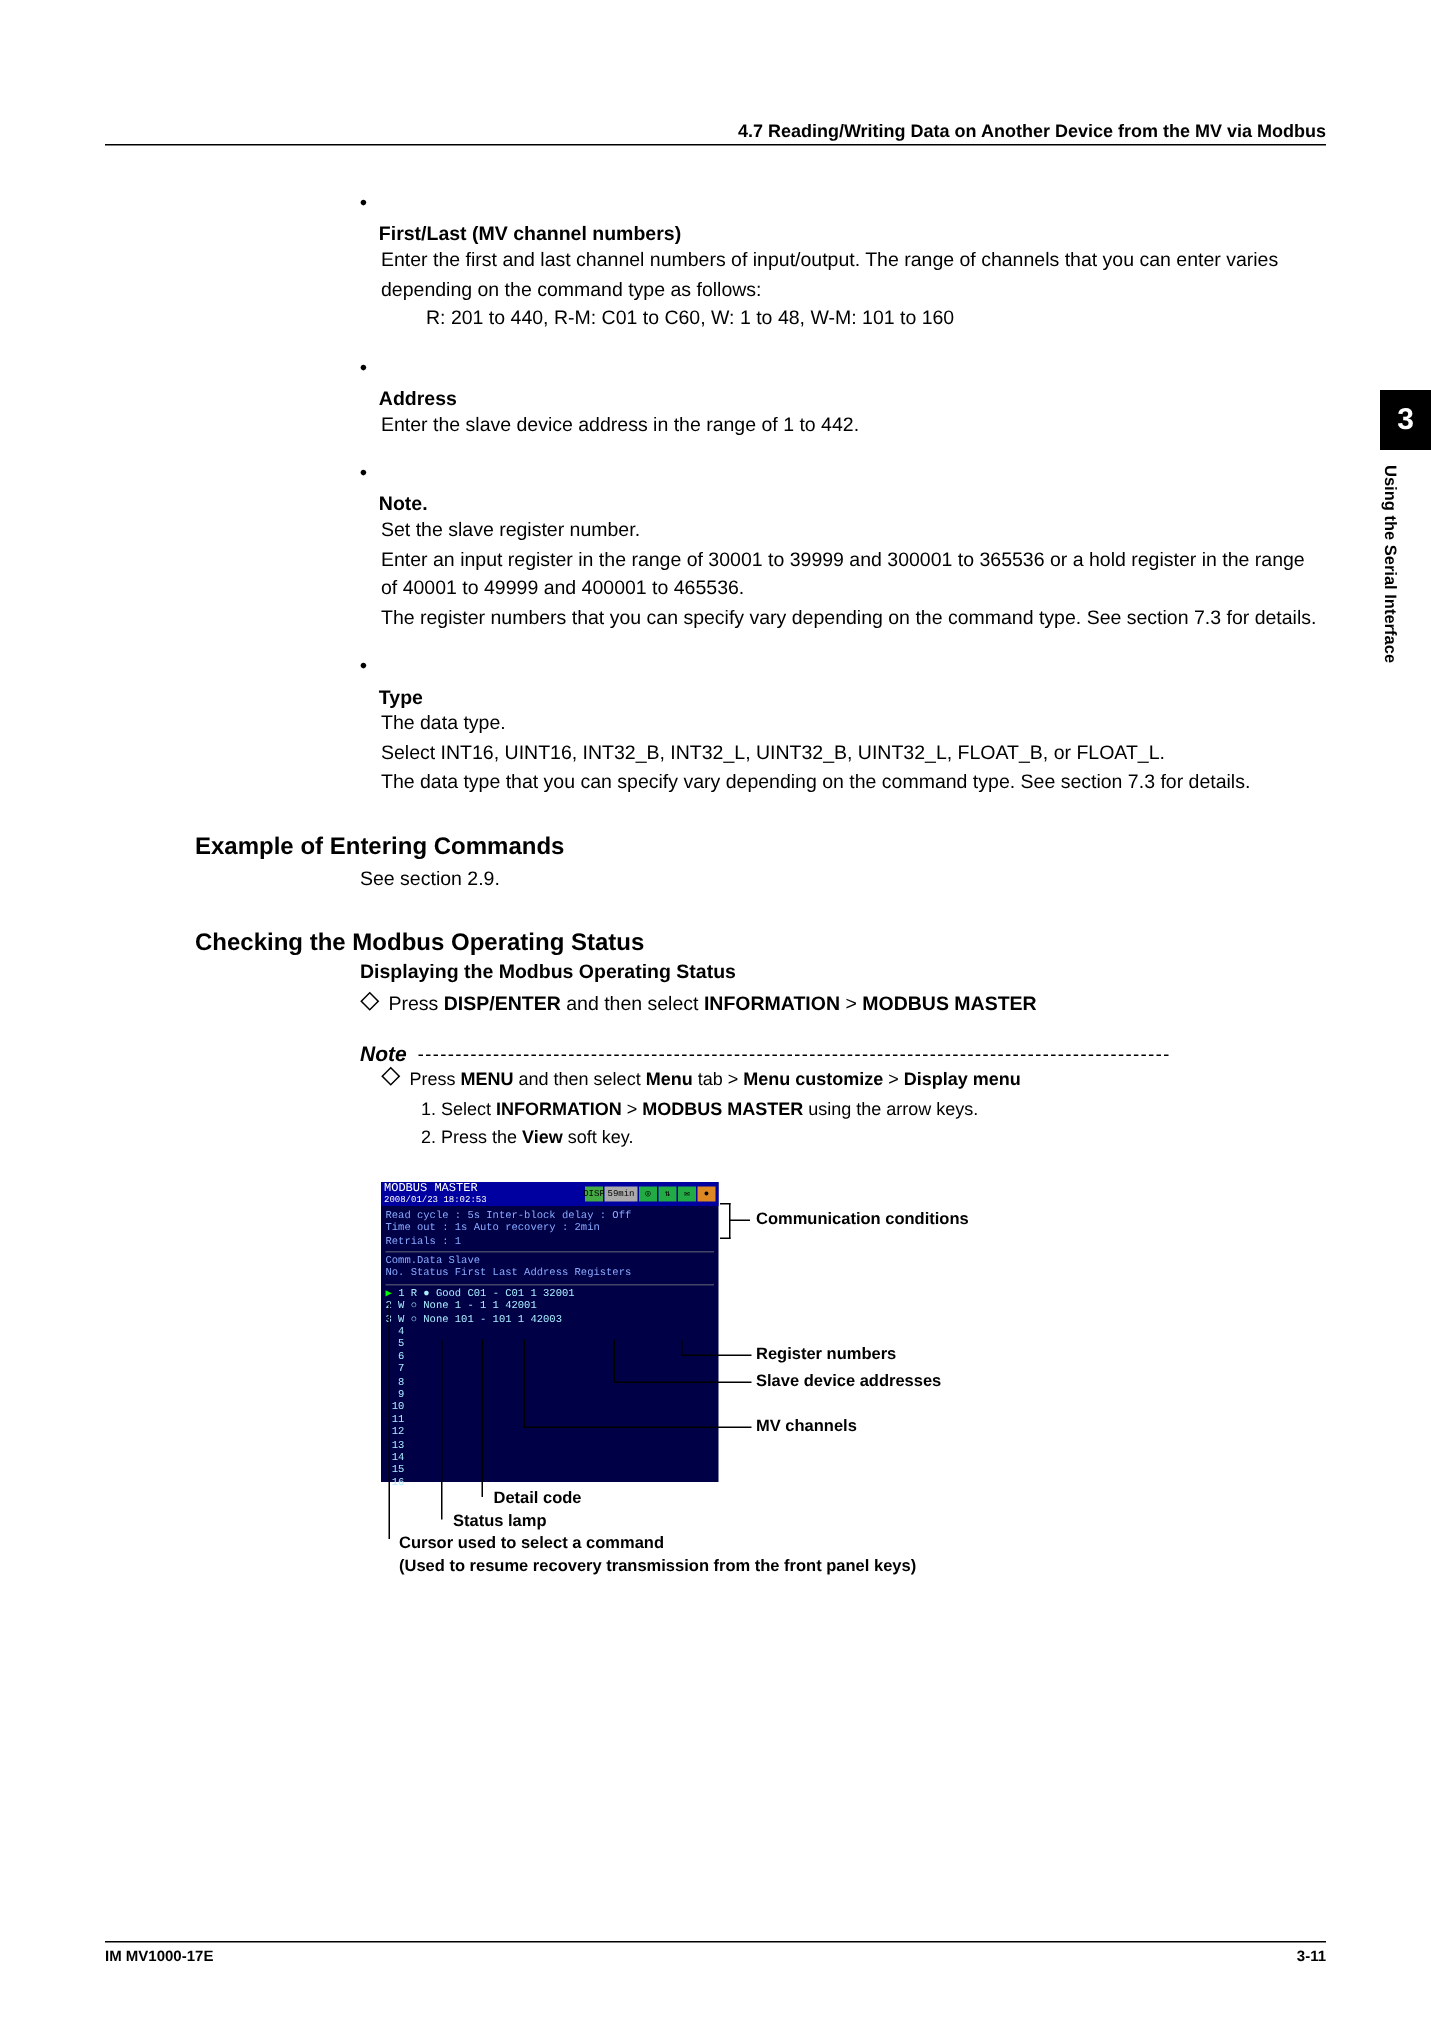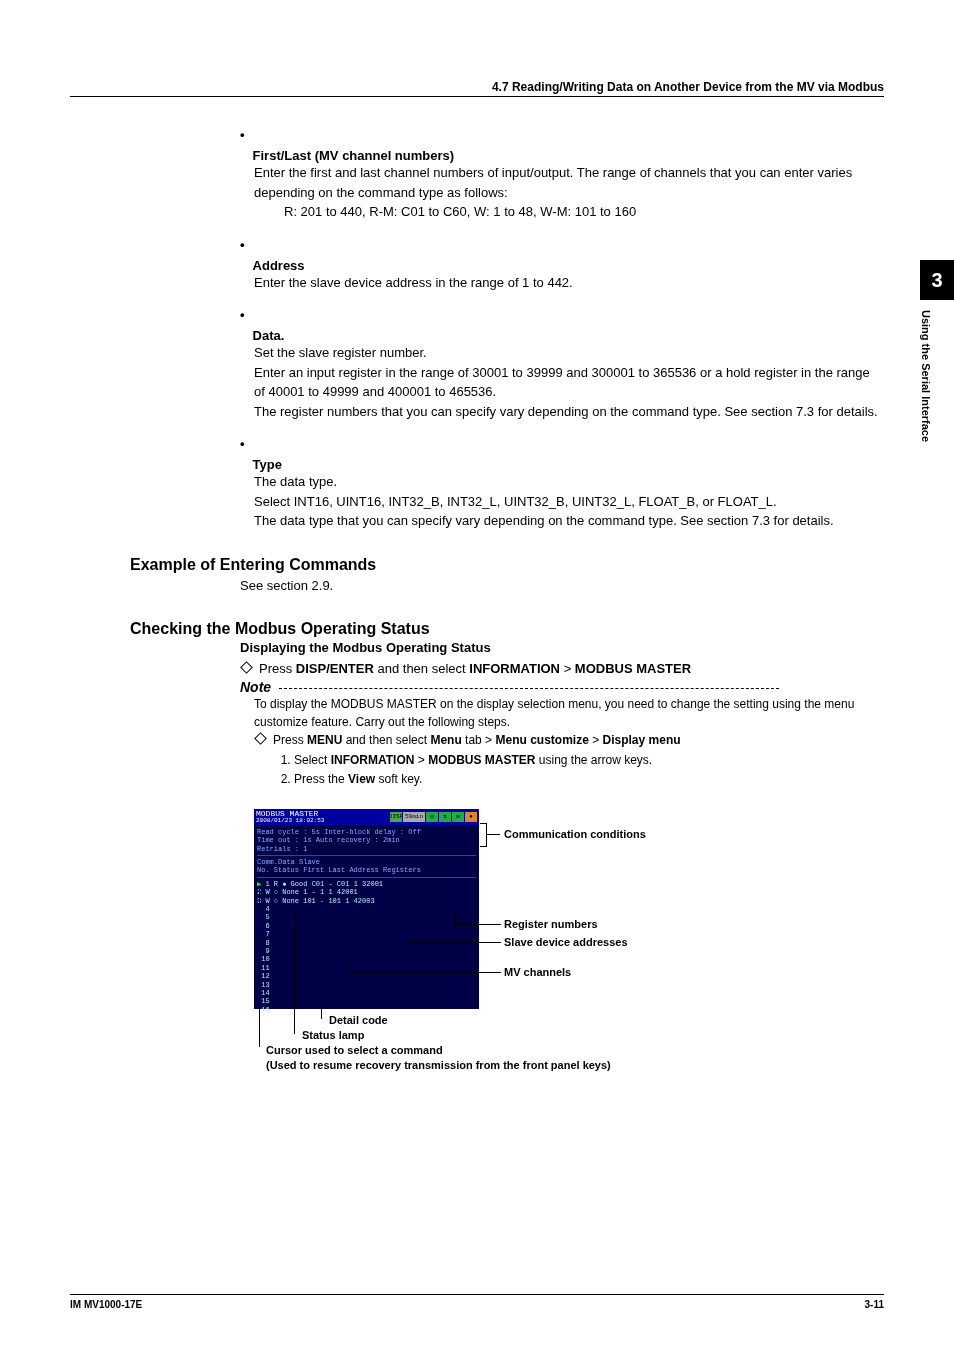--- a/index.html
+++ b/index.html
@@ -11,21 +11,21 @@
 .header-rule { border-top: 1px solid #000; margin-bottom: 30px; }
 .content { margin-left: 170px; }
 .bullet-item { margin-bottom: 15px; }
 .bullet-line { display: flex; }
 .bullet { font-weight: bold; margin-right: 8px; }
 .bullet-title { font-weight: bold; margin-top: 21px; }
 .bullet-body { margin-left: 14px; line-height: 1.5; }
 .indent { margin-left: 30px; }
 .h2 { font-size: 16px; font-weight: bold; margin-top: 25px; margin-bottom: 2px; margin-left: 60px; }
 .h3 { font-size: 13px; font-weight: bold; margin-bottom: 4px; }
-.note-head { font-weight: bold; font-style: italic; font-size: 14px; display: inline-block; }
+.note-head { font-weight: bold; font-style: italic; font-size: 14px; margin-top: 15px; display: inline-block; }
 .note-dash { display: inline-block; border-top: 1px dashed #000; width: 500px; vertical-align: middle; margin-left: 8px; }
 .note-body { font-size: 12px; line-height: 1.5; margin-left: 14px; }
 .diamond { display: inline-block; width: 7px; height: 7px; border: 1px solid #000; transform: rotate(45deg); margin-right: 8px; margin-left: 2px; position: relative; top: -1px; }
 .figure-area { margin-top: 20px; position: relative; height: 280px; margin-left: 14px; }
 .terminal { position: absolute; left: 0; top: 0; width: 225px; height: 200px; background: #000046; color: #8af; font-family: 'Courier New', monospace; font-size: 7px; line-height: 1.2; }
 .term-title { background: #0000a0; color: #fff; font-size: 8px; padding: 1px 2px; display: flex; justify-content: space-between; align-items: center; }
 .term-icons { display: flex; gap: 1px; }
 .term-icon { width: 12px; height: 10px; background: #2a4; font-size: 6px; display: flex; align-items: center; justify-content: center; color: #000; }
 .term-body { padding: 3px; }
 .callout-line { position: absolute; border-top: 1px solid #000; }
@@ -67,21 +67,21 @@
       <div class="bullet-line">
           <span class="bullet">•</span>
           <span class="bullet-title">Address</span>
         </div>
       <div class="bullet-body">Enter the slave device address in the range of 1 to 442.</div>
     </div>
 
     <div class="bullet-item">
       <div class="bullet-line">
           <span class="bullet">•</span>
-          <span class="bullet-title">Data.</span>
+          <span class="bullet-title">Note.</span>
         </div>
       <div class="bullet-body">
         <div>Set the slave register number.</div>
         <div>Enter an input register in the range of 30001 to 39999 and 300001 to 365536 or a hold register in the range of 40001 to 49999 and 400001 to 465536.</div>
         <div>The register numbers that you can specify vary depending on the command type. See section 7.3 for details.</div>
       </div>
     </div>
 
     <div class="bullet-item">
       <div class="bullet-line">
@@ -104,21 +104,20 @@
   <div class="h2">Checking the Modbus Operating Status</div>
   <div class="content">
     <div class="h3">Displaying the Modbus Operating Status</div>
     <div style="line-height:1.5">
       <span class="diamond"></span><span>Press </span><b>DISP/ENTER</b><span> and then select </span><b>INFORMATION</b><span> &gt; </span><b>MODBUS MASTER</b>
     </div>
 
     <div>
       <span class="note-head">Note</span><span class="note-dash"></span>
       <div class="note-body">
-        <div>To display the MODBUS MASTER on the display selection menu, you need to change the setting using the menu customize feature. Carry out the following steps.</div>
         <div>
           <span class="diamond"></span><span>Press </span><b>MENU</b><span> and then select </span><b>Menu</b><span> tab &gt; </span><b>Menu customize</b><span> &gt; </span><b>Display menu</b>
         </div>
         <ol class="small">
           <li><span>Select </span><b>INFORMATION</b><span> &gt; </span><b>MODBUS MASTER</b><span> using the arrow keys.</span></li>
           <li><span>Press the </span><b>View</b><span> soft key.</span></li>
         </ol>
       </div>
     </div>
 

